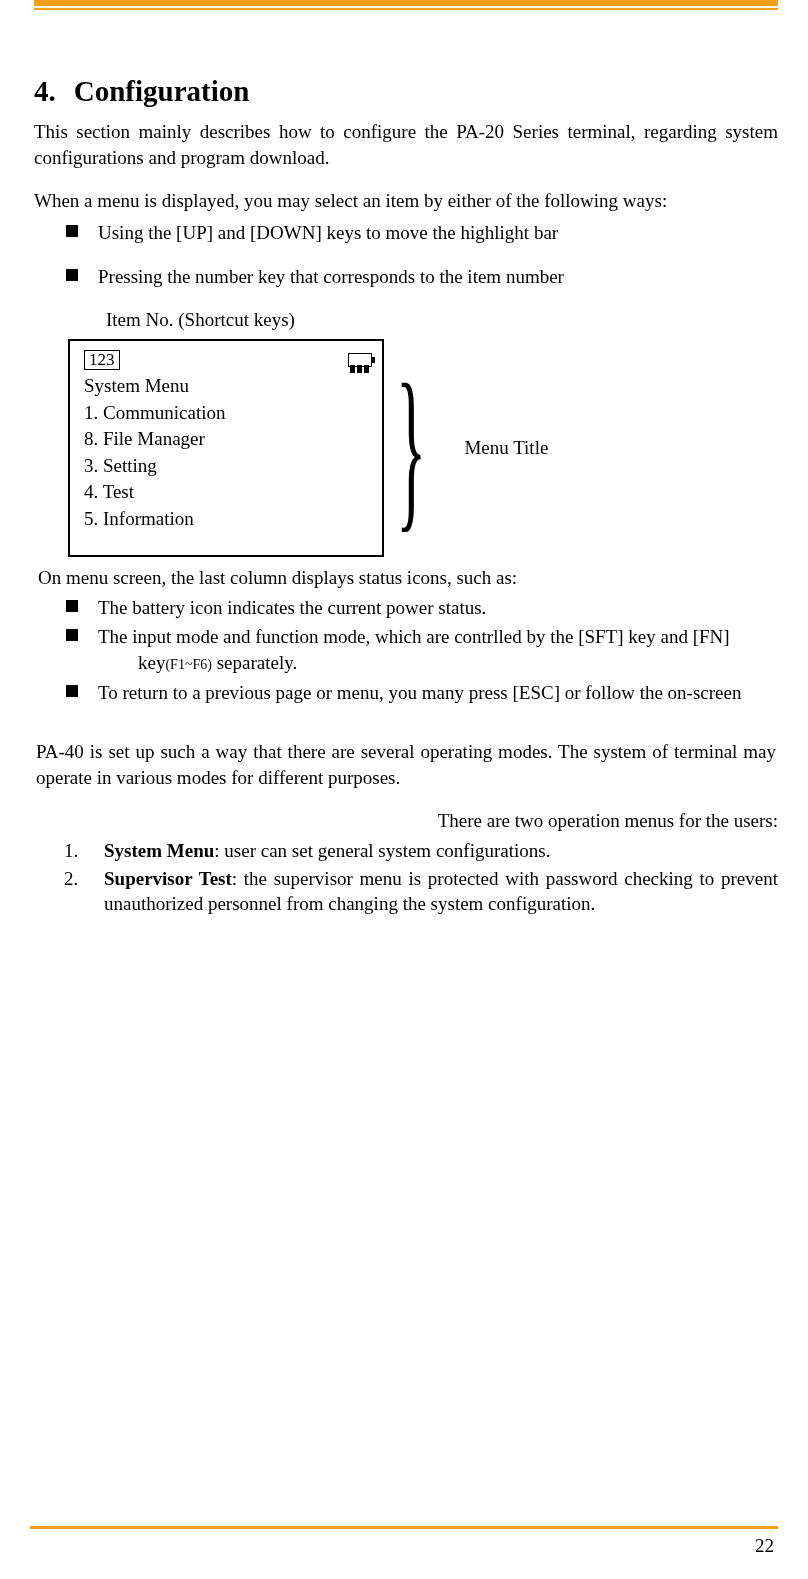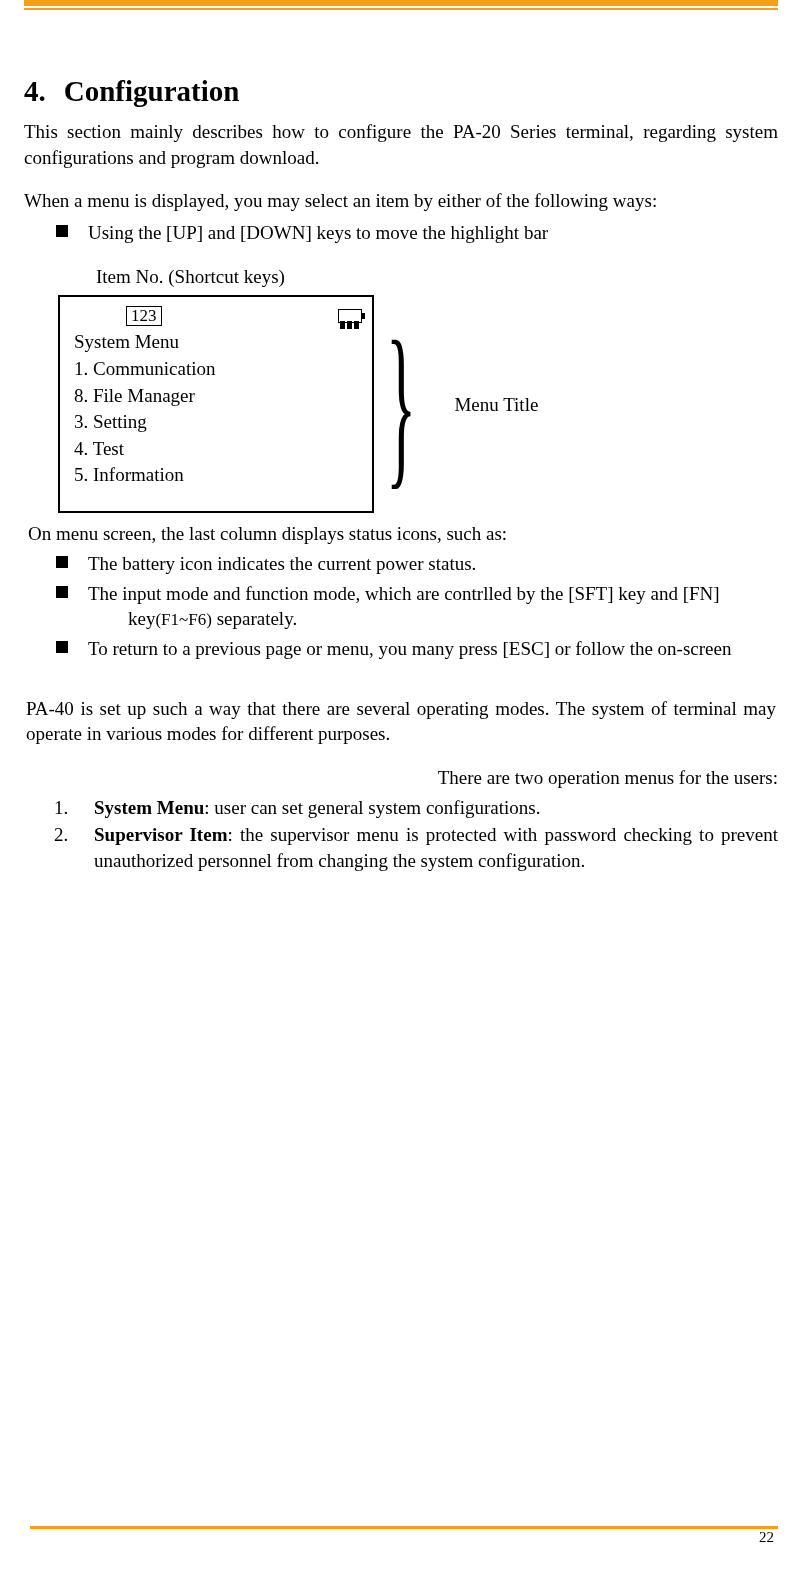--- a/index.html
+++ b/index.html
@@ -10,21 +10,21 @@
     line-height: 1.35;
     color: #000;
     background: #fff;
     width: 808px;
   }
   .page {
     width: 808px;
     min-height: 1579px;
     position: relative;
     box-sizing: border-box;
-    padding: 0 30px 0 24px;
+    padding: 0 30px 0 34px;
     border-radius: 9px;
   }
   .top-bars {
     height: 6px;
     background: #f59f19;
     border-bottom: 2px solid #fff;
     position: relative;
   }
   .top-bars::after {
     content: "";
@@ -89,21 +89,20 @@
     align-items: center;
     justify-content: space-between;
     margin-bottom: 2px;
     height: 22px;
   }
   .mode-box {
     border: 1px solid #000;
     padding: 0 4px;
     font-size: 17px;
     line-height: 18px;
-    margin-left: 52px;
   }
   .battery-icon {
     display: inline-flex;
     align-items: center;
   }
   .battery-icon .body {
     display: inline-block;
     width: 22px;
     height: 12px;
     border: 1px solid #000;
@@ -138,21 +137,21 @@
     transform-origin: left center;
     margin-right: -20px;
   }
   .annot-text {
     font-size: 19px;
     margin-left: 2px;
   }
   .after-screen { margin: 6px 0 4px 4px; }
   ul.square.tight > li { margin-bottom: 4px; }
   .subline { padding-left: 40px; display: block; }
-  .fn-note { font-size: 17px; }
+  .fn-note { font-size: 14px; }
   .modes-para {
     text-align: justify;
     margin: 34px 2px 18px 2px;
   }
   .ops-intro { margin: 12px 0 4px 0; text-align: right; }
   ol.ops {
     list-style: none;
     padding: 0;
     margin: 0 0 0 30px;
   }
@@ -172,41 +171,42 @@
     position: absolute;
     left: 30px;
     right: 30px;
     bottom: 50px;
     height: 3px;
     background: #f59f19;
   }
   .page-number {
     position: absolute;
     right: 34px;
-    bottom: 32px;
-    font-size: 15px;
+    bottom: 20px;
+    font-size: 19px;
   }
 </style>
 </head>
 <body>
 
 <div class="page">
   <div class="top-bars"></div>
   <div class="gap-after-bars"></div>
 
   <h2 class="section-heading">
     <span class="num">4.</span><span>Configuration</span>
   </h2>
 
   <p class="para">This section mainly describes how to configure the PA-20 Series terminal, regarding system configurations and program download.</p>
 
   <p class="intro-line">When a menu is displayed, you may select an item by either of the following ways:</p>
 
   <ul class="square">
     <li><span>Using the [UP] and [DOWN] keys to move the highlight bar</span></li>
+    <li><span>Pressing the number key that corresponds to the item number</span></li>
   </ul>
 
   <div class="shortcut-label">Item No. (Shortcut keys)</div>
 
   <div class="screen-row">
     <div class="screen-box">
       <div class="statusbar">
         <span class="mode-box">123</span>
         <span class="battery-icon">
           <span class="body">
@@ -246,19 +246,19 @@
 
   <p class="ops-intro">There are two operation menus for the users:</p>
 
   <ol class="ops">
     <li>
       <span class="n">1.</span>
       <span class="bold">System Menu</span><span>: user can set general system configurations.</span>
     </li>
     <li>
       <span class="n">2.</span>
-      <span class="bold">Supervisor Item</span><span>: the supervisor menu is protected with password checking to prevent unauthorized personnel from changing the system configuration.</span>
+      <span class="bold">Supervisor Test</span><span>: the supervisor menu is protected with password checking to prevent unauthorized personnel from changing the system configuration.</span>
     </li>
   </ol>
 
   <div class="footer-bar"></div>
   <div class="page-number">22</div>
 </div>
 
 </body></html>

